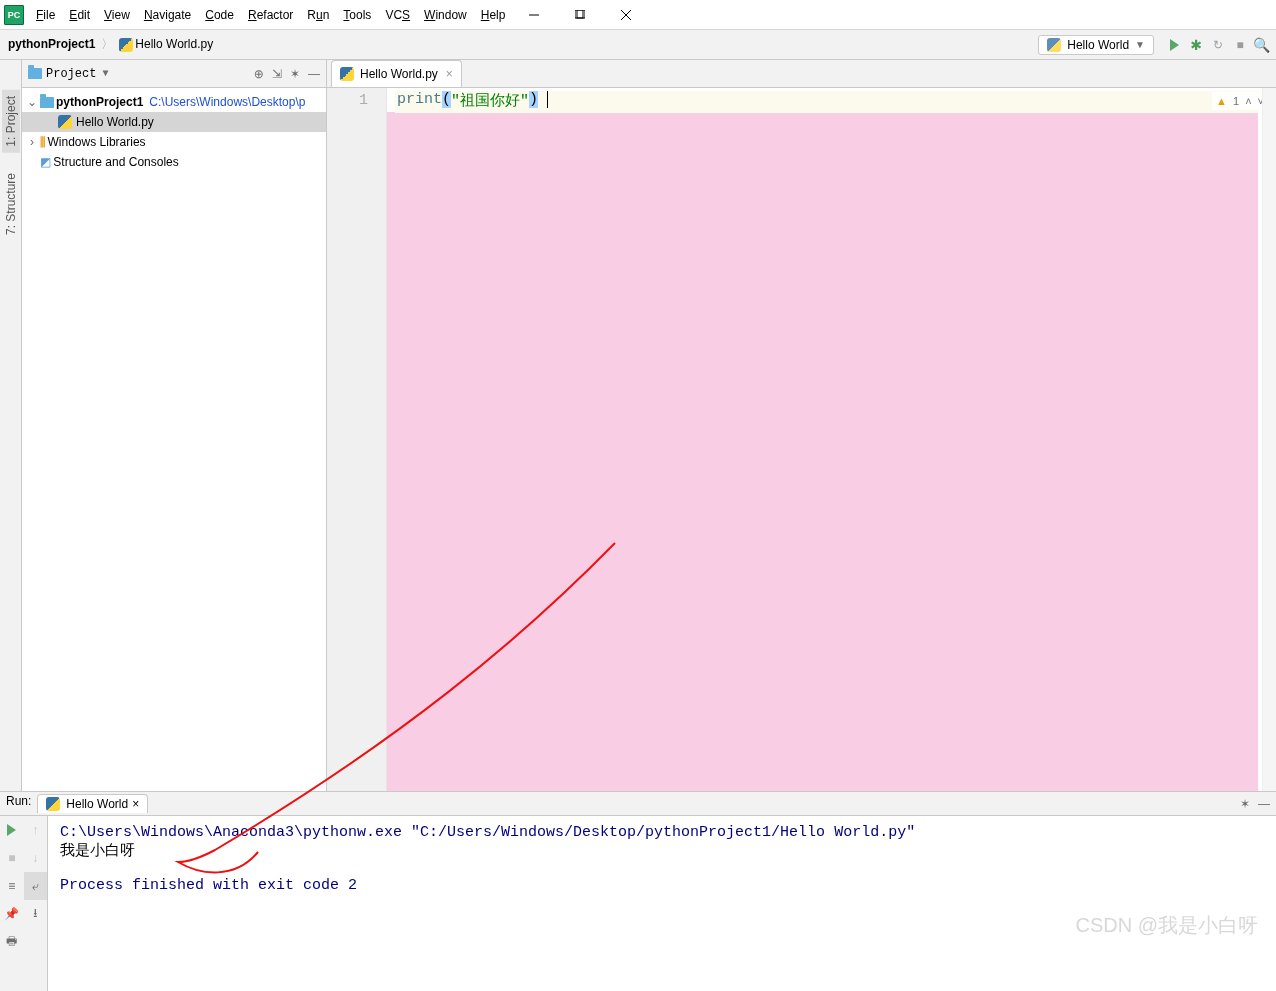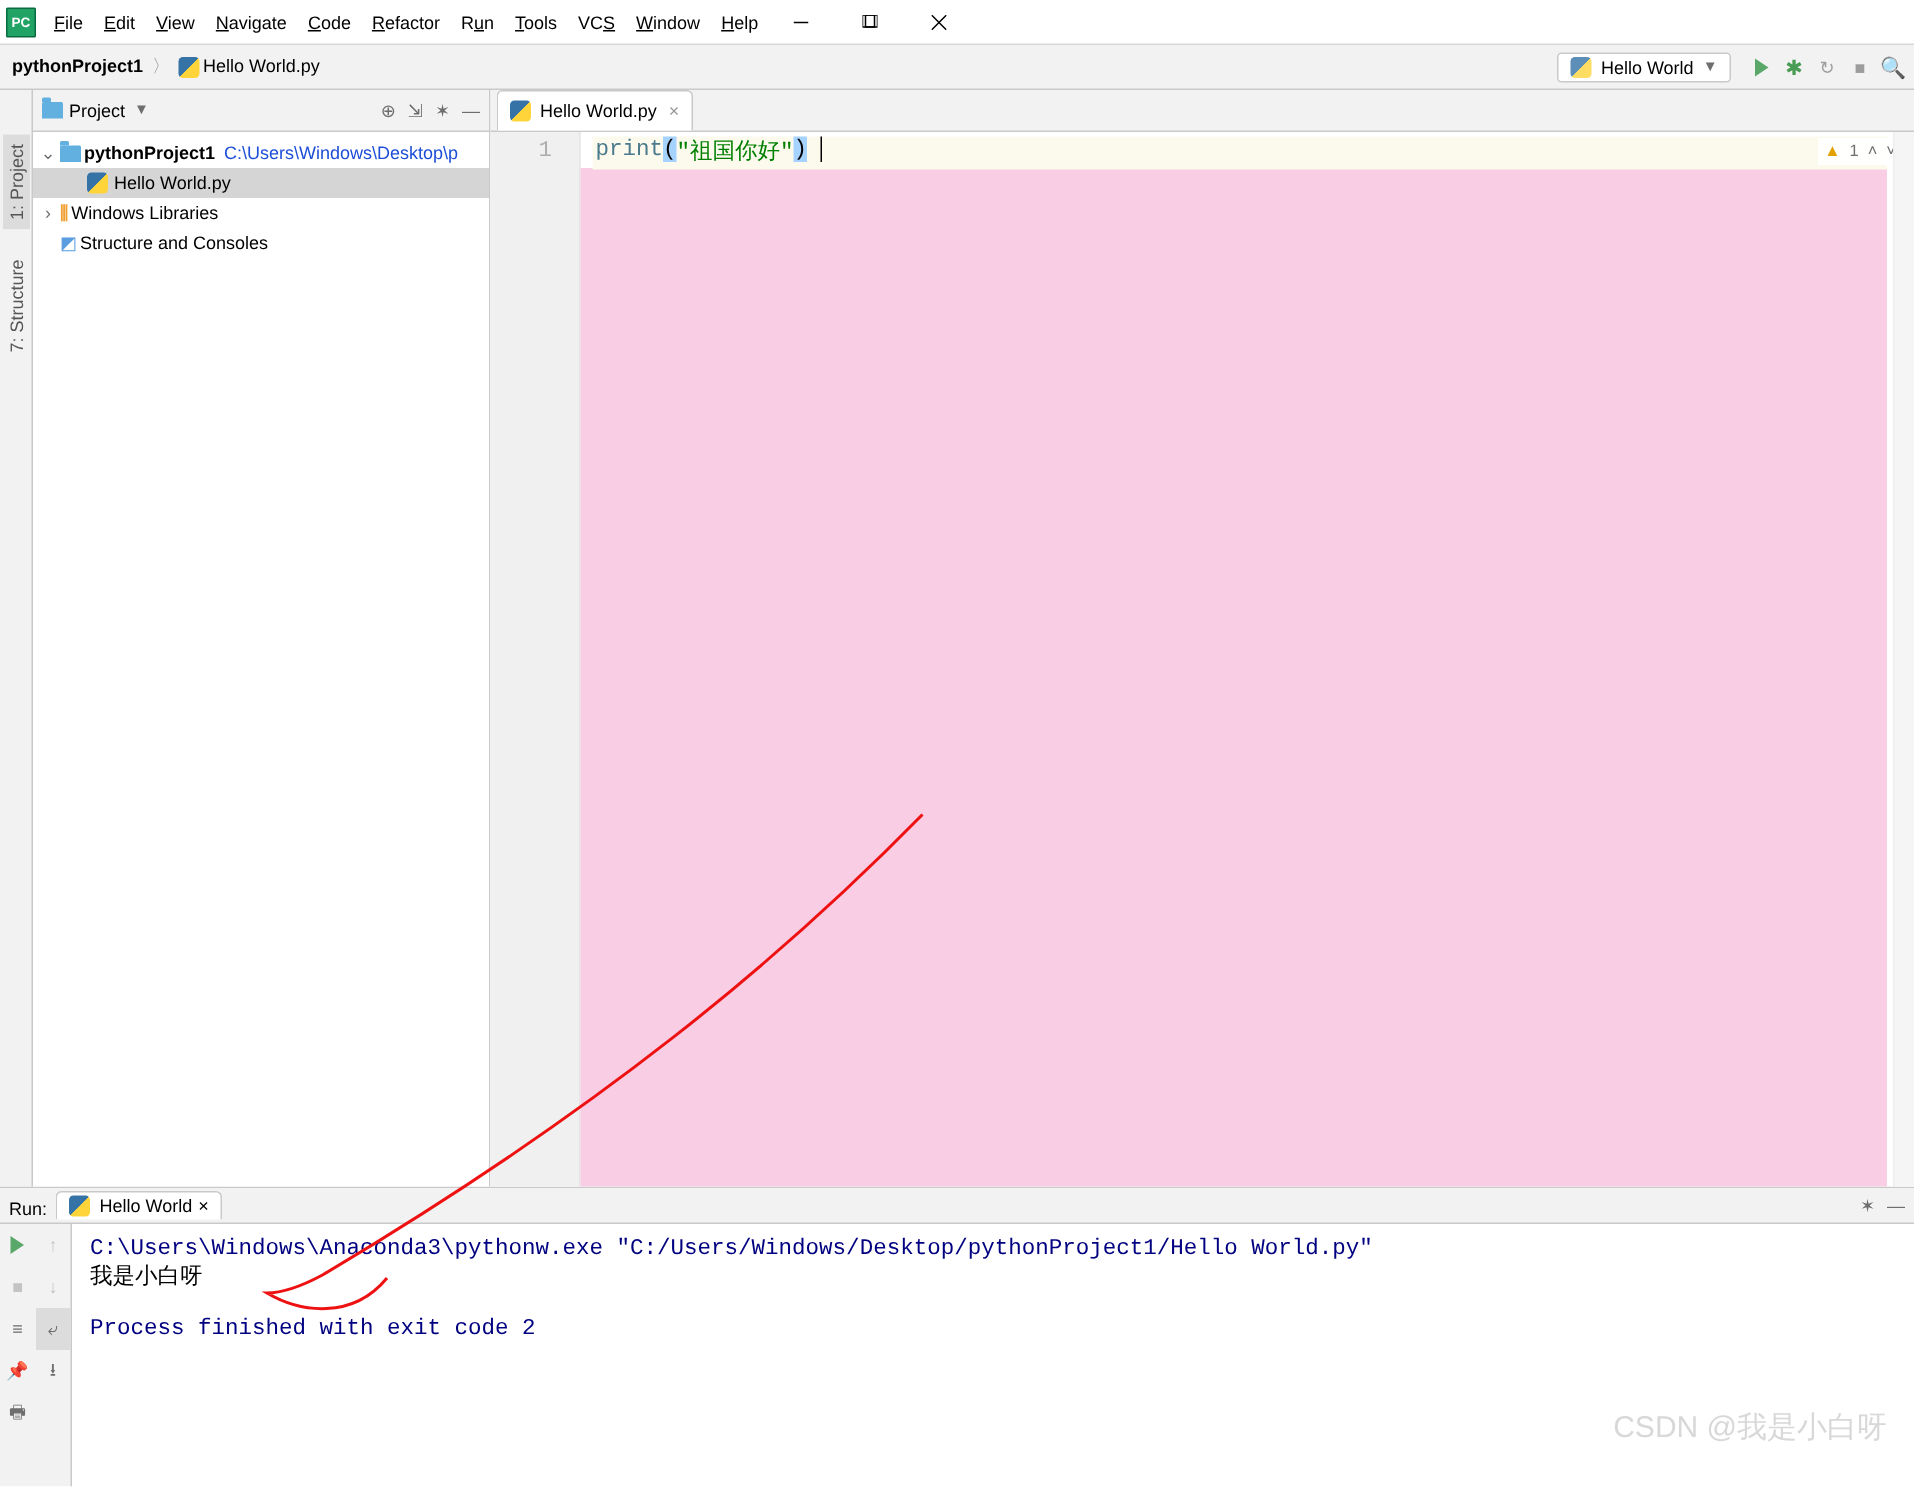--- a/index.html
+++ b/index.html
@@ -66,21 +66,21 @@
     padding-top:30px;gap:4px;
   }
   .vlabel{writing-mode:vertical-lr;transform:rotate(180deg);padding:6px 2px;color:#555;}
   .vlabel.active{background:#dcdcdc;}
   .proj-panel{
     width:305px;background:#fff;border-right:1px solid var(--border);display:flex;flex-direction:column;
   }
   .proj-header{
     height:28px;background:var(--bg);border-bottom:1px solid var(--border);display:flex;align-items:center;padding:0 6px;
   }
-  .proj-header .title{flex:1;display:flex;align-items:center;gap:4px;}
+  .proj-header .title{flex:1;display:flex;align-items:center;gap:4px;font-family:Liberation Mono, monospace;}
   .proj-header .small-icons{display:flex;gap:8px;color:#6e6e6e;}
   .folder-icon{width:14px;height:11px;background:#62b0df;border-radius:1px 1px 0 0;position:relative;display:inline-block;}
   .folder-icon::before{content:"";position:absolute;top:-3px;left:0;width:6px;height:3px;background:#62b0df;border-radius:1px 1px 0 0;}
   .tree{padding:4px 0;font-size:12px;}
   .tree-row{display:flex;align-items:center;height:20px;padding-left:4px;gap:2px;white-space:nowrap;overflow:hidden;}
   .tree-row.selected{background:#d5d5d5;}
   .tree-row .caret{width:12px;text-align:center;color:#6e6e6e;}
   .tree-row .path{color:#1d4ed8;margin-left:4px;}
   .lib-icon{color:#f0a030;font-weight:bold;}
   .editor-col{flex:1;display:flex;flex-direction:column;min-width:0;}
@@ -121,39 +121,39 @@
   .scrollbar-v{position:absolute;right:0;top:0;bottom:0;width:14px;background:#f5f5f5;border-left:1px solid #eee;}
   
   .arrow-svg{position:absolute;left:0;top:0;pointer-events:none;}
   
   .run-panel{
     height:200px;border-top:1px solid var(--border);display:flex;flex-direction:column;background:#fff;
   }
   .run-tabs{
     height:24px;background:var(--bg);border-bottom:1px solid var(--border);display:flex;align-items:center;padding:0 6px;justify-content:space-between;
   }
-  .run-tabs .left{display:flex;align-items:flex-end;gap:6px;}
+  .run-tabs .left{display:flex;align-items:flex-start;gap:6px;}
   .run-tab{
     background:#fff;border:1px solid var(--border);border-bottom:none;padding:2px 8px;border-radius:4px 4px 0 0;
     display:flex;align-items:center;gap:4px;
   }
   .run-tabs .right{display:flex;gap:8px;color:#6e6e6e;}
   .run-body{flex:1;display:flex;}
   .run-toolbar{
     width:48px;background:var(--bg);border-right:1px solid var(--border);
     display:grid;grid-template-columns:1fr 1fr;grid-auto-rows:28px;
   }
   .run-toolbar .cell{display:flex;align-items:center;justify-content:center;color:#6e6e6e;}
   .console{
     flex:1;font-family:"Consolas","Courier New",monospace;font-size:15px;padding:8px 12px;
     white-space:pre;overflow:hidden;
   }
   .c-navy{color:var(--navy);}
   .watermark{
-    position:absolute;right:18px;bottom:26px;color:#d8d8d8;font-size:20px;pointer-events:none;text-align:center;
+    position:absolute;right:18px;bottom:52px;color:#d8d8d8;font-size:20px;pointer-events:none;text-align:center;
   }
   .dd{font-size:10px;color:#6e6e6e;margin-left:2px;}
 </style>
 </head>
 <body>
 
 <div class="titlebar">
   <div class="app-icon">PC</div>
   <div class="menubar">
     <div class="menu-item"><span class="mn">F</span>ile</div>

